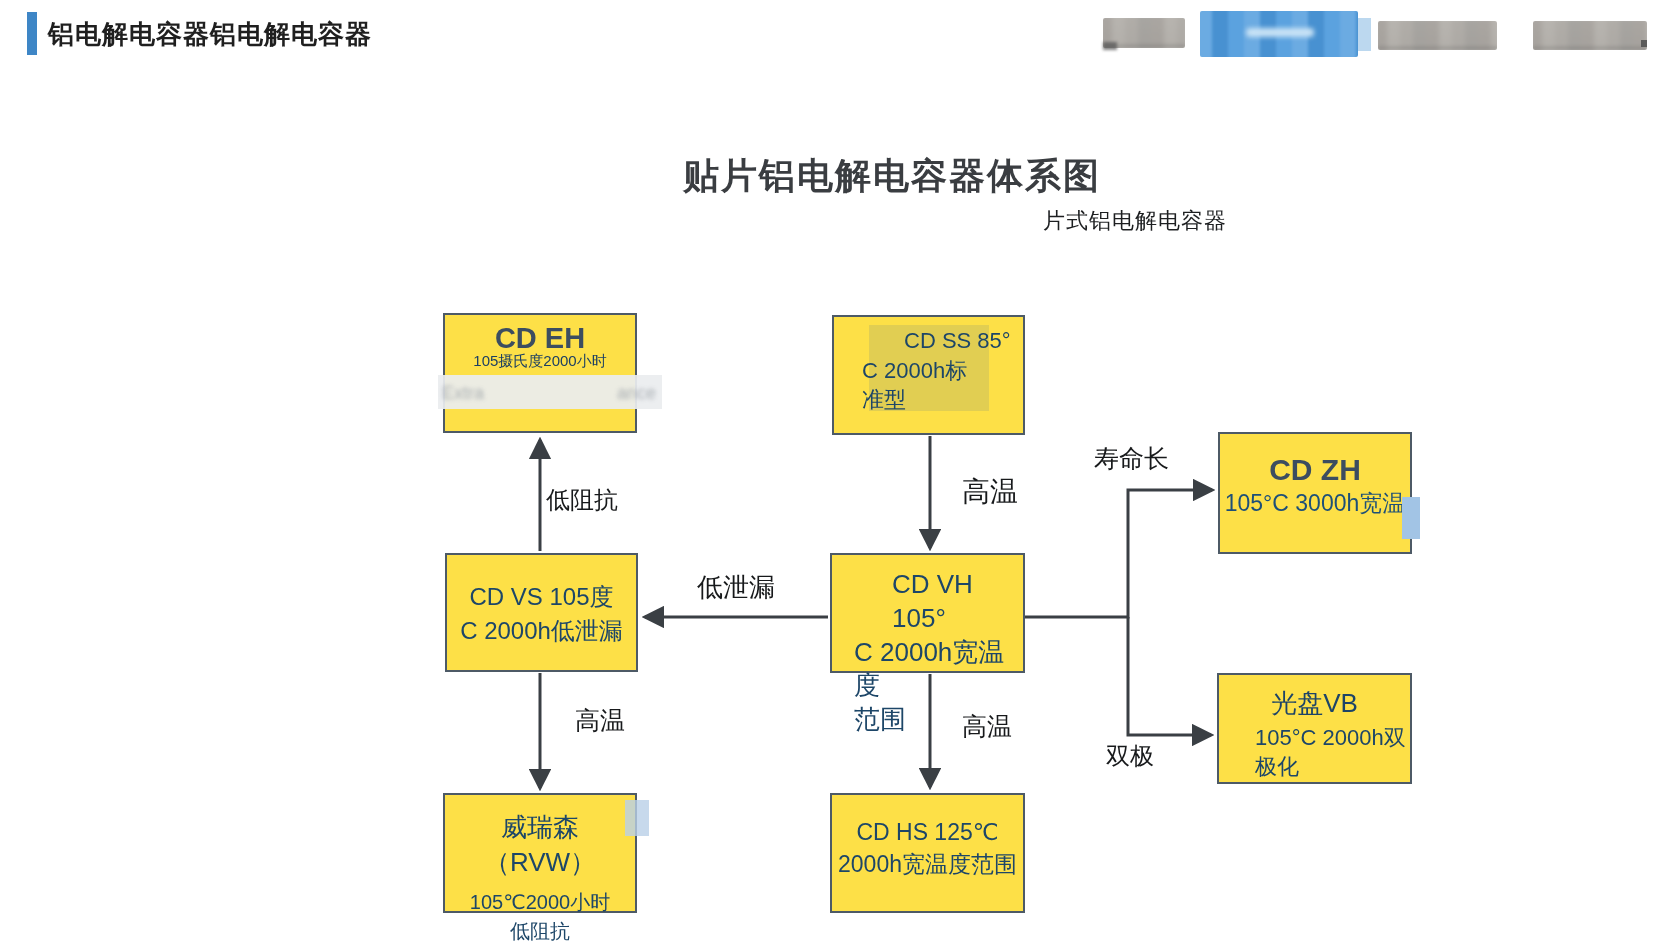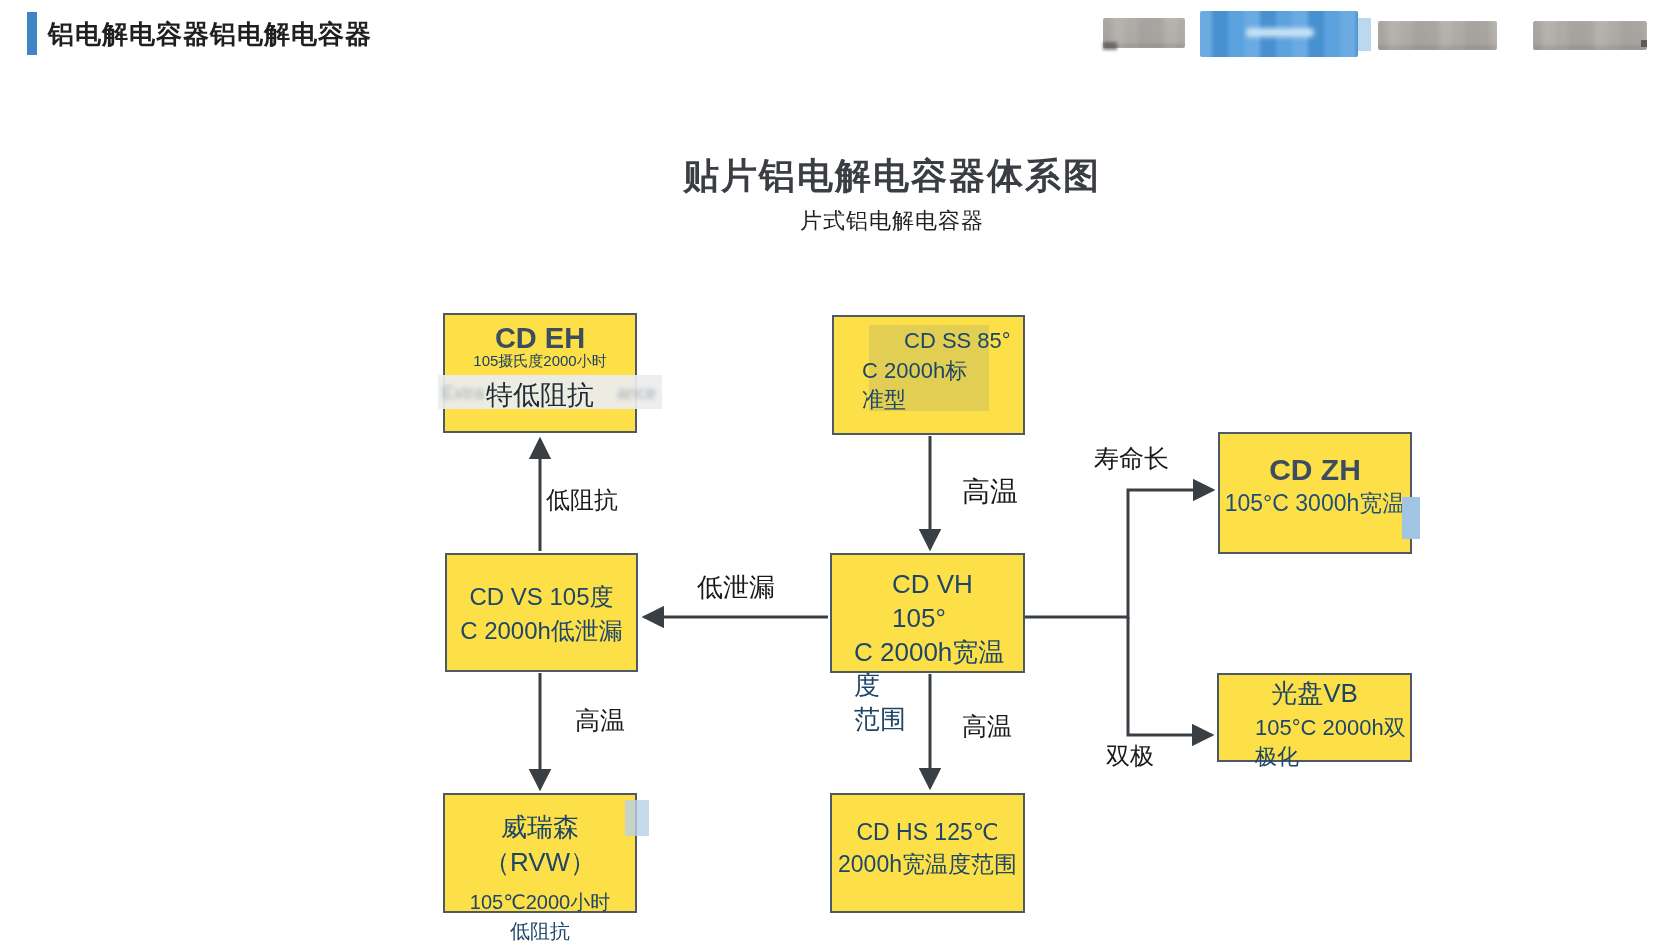--- a/index.html
+++ b/index.html
@@ -21,21 +21,21 @@
   .nav-button .mosaic{position:absolute;inset:-4px;filter:blur(1.5px);
      background:repeating-linear-gradient(90deg,rgba(255,255,255,.16) 0 16px,rgba(0,30,70,.08) 16px 32px,rgba(255,255,255,.07) 32px 48px);}
   .nav-button .label-blur{position:absolute;left:46px;top:17px;width:68px;height:9px;background:#c9e3f6;filter:blur(2.5px);border-radius:4px;}
   .nav-button-tail{position:absolute;left:1358px;top:18px;width:13px;height:33px;background:#bcd8ef;filter:blur(.5px);}
   .nav-mark{position:absolute;left:1103px;top:42px;width:14px;height:8px;background:#5a5a5a;filter:blur(1.5px);opacity:.75;}
   .nav-dot{position:absolute;left:1641px;top:40px;width:6px;height:7px;background:#4a4a4a;filter:blur(.6px);opacity:.8;}
 
   
   .diagram-title{position:absolute;left:557px;top:152px;width:670px;text-align:center;
       font-size:36px;font-weight:bold;color:#3a3d41;letter-spacing:2px;}
-  .diagram-subtitle{position:absolute;left:557px;top:206px;width:670px;text-align:center;
+  .diagram-subtitle{position:absolute;left:557px;top:206px;width:670px;text-align:right;
       font-size:22px;color:#1d1f21;letter-spacing:1px;}
 
   
   .node{position:absolute;box-sizing:border-box;background:#fde047;border:2px solid #4d5a66;color:#1d4668;}
   .n-big{font-weight:bold;color:#3c4d60;}
   .center{text-align:center;}
 
   .node-cd-eh{left:443px;top:313px;width:194px;height:120px;}
   .node-cd-eh .t{margin-top:7px;font-size:29px;}
   .node-cd-eh .s{margin-top:-3px;font-size:15px;color:#1c3f63;}
@@ -51,21 +51,21 @@
   .node-cd-zh{left:1218px;top:432px;width:194px;height:122px;padding-top:19px;}
   .node-cd-zh .t{font-size:30px;}
   .node-cd-zh .s{font-size:23px;color:#1d4f78;margin-top:1px;}
   .notch{position:absolute;right:-10px;top:63px;width:18px;height:42px;background:#a2c4e5;}
 
   .node-cd-vs{left:445px;top:553px;width:193px;height:119px;padding-top:25px;font-size:24px;line-height:1.4;}
 
   .node-cd-vh{left:830px;top:553px;width:195px;height:120px;padding:13px 0 0 22px;font-size:26px;line-height:1.3;}
   .node-cd-vh .ind{margin-left:38px;}
 
-  .node-cd-vb{left:1217px;top:673px;width:195px;height:89px;padding-top:1px;}
+  .node-cd-vb{left:1217px;top:673px;width:195px;height:111px;padding-top:11px;}
   .node-cd-vb .t{font-size:26px;font-weight:normal;color:#1d4467;text-align:center;}
   .node-cd-vb .body{margin-top:3px;padding-left:36px;font-size:22px;line-height:1.3;text-align:left;}
 
   .node-rvw{left:443px;top:793px;width:194px;height:120px;}
   .node-rvw .t{margin-top:15px;font-size:26px;}
   .node-rvw .s1{margin-top:9px;font-size:20px;}
   .node-rvw .s2{margin-top:2px;font-size:20px;}
   .notch2{position:absolute;right:-14px;top:5px;width:24px;height:36px;background:rgba(185,208,231,.8);}
 
   .node-cd-hs{left:830px;top:793px;width:195px;height:120px;padding-top:21px;font-size:23px;line-height:1.4;}
@@ -130,21 +130,20 @@
     </g>
   </svg>
 
   <div class="node node-cd-eh center">
     <div class="t n-big">CD EH</div>
     <div class="s">105摄氏度2000小时</div>
     <div class="strip">
       <span class="artifact l">Extra</span>
       <span class="artifact r">ance</span>
     </div>
-    <div class="d">特低阻抗</div>
   </div>
 
   <div class="node node-cd-ss">
     <div class="shade"></div>
     <div style="position:relative">
       <div class="ind">CD SS 85°</div>
       <div>C 2000h标</div>
       <div>准型</div>
     </div>
   </div>

